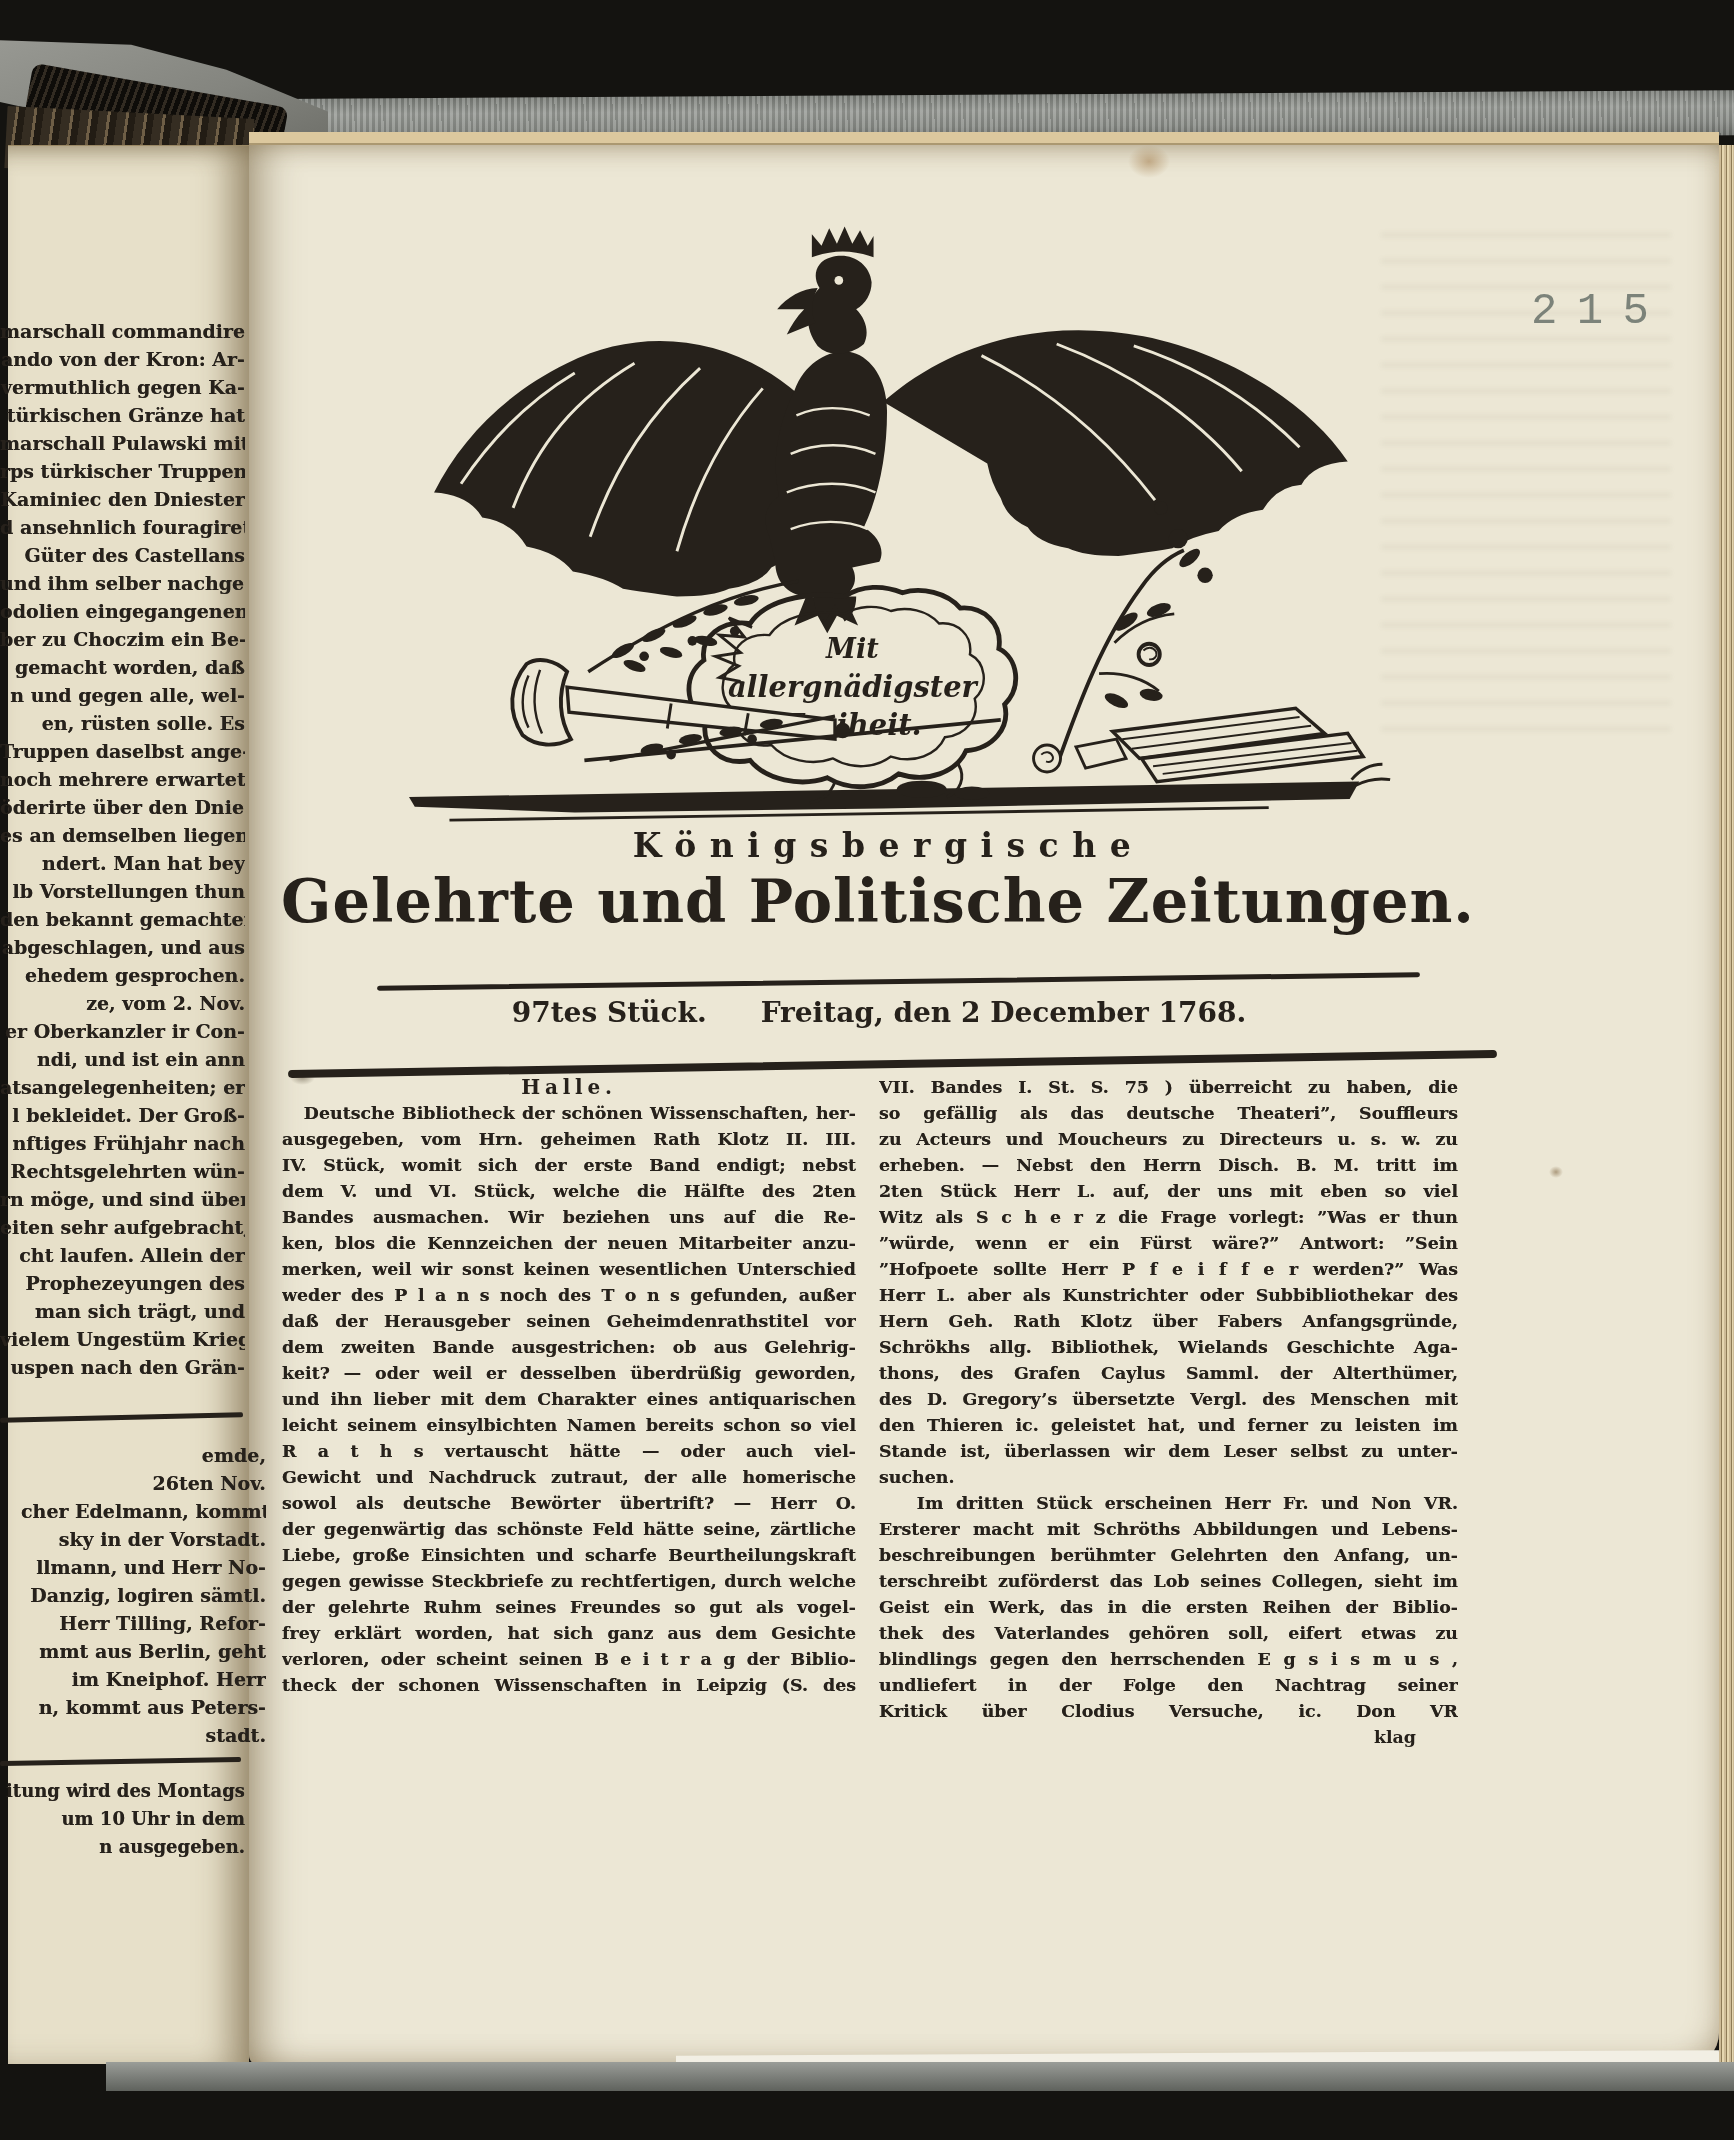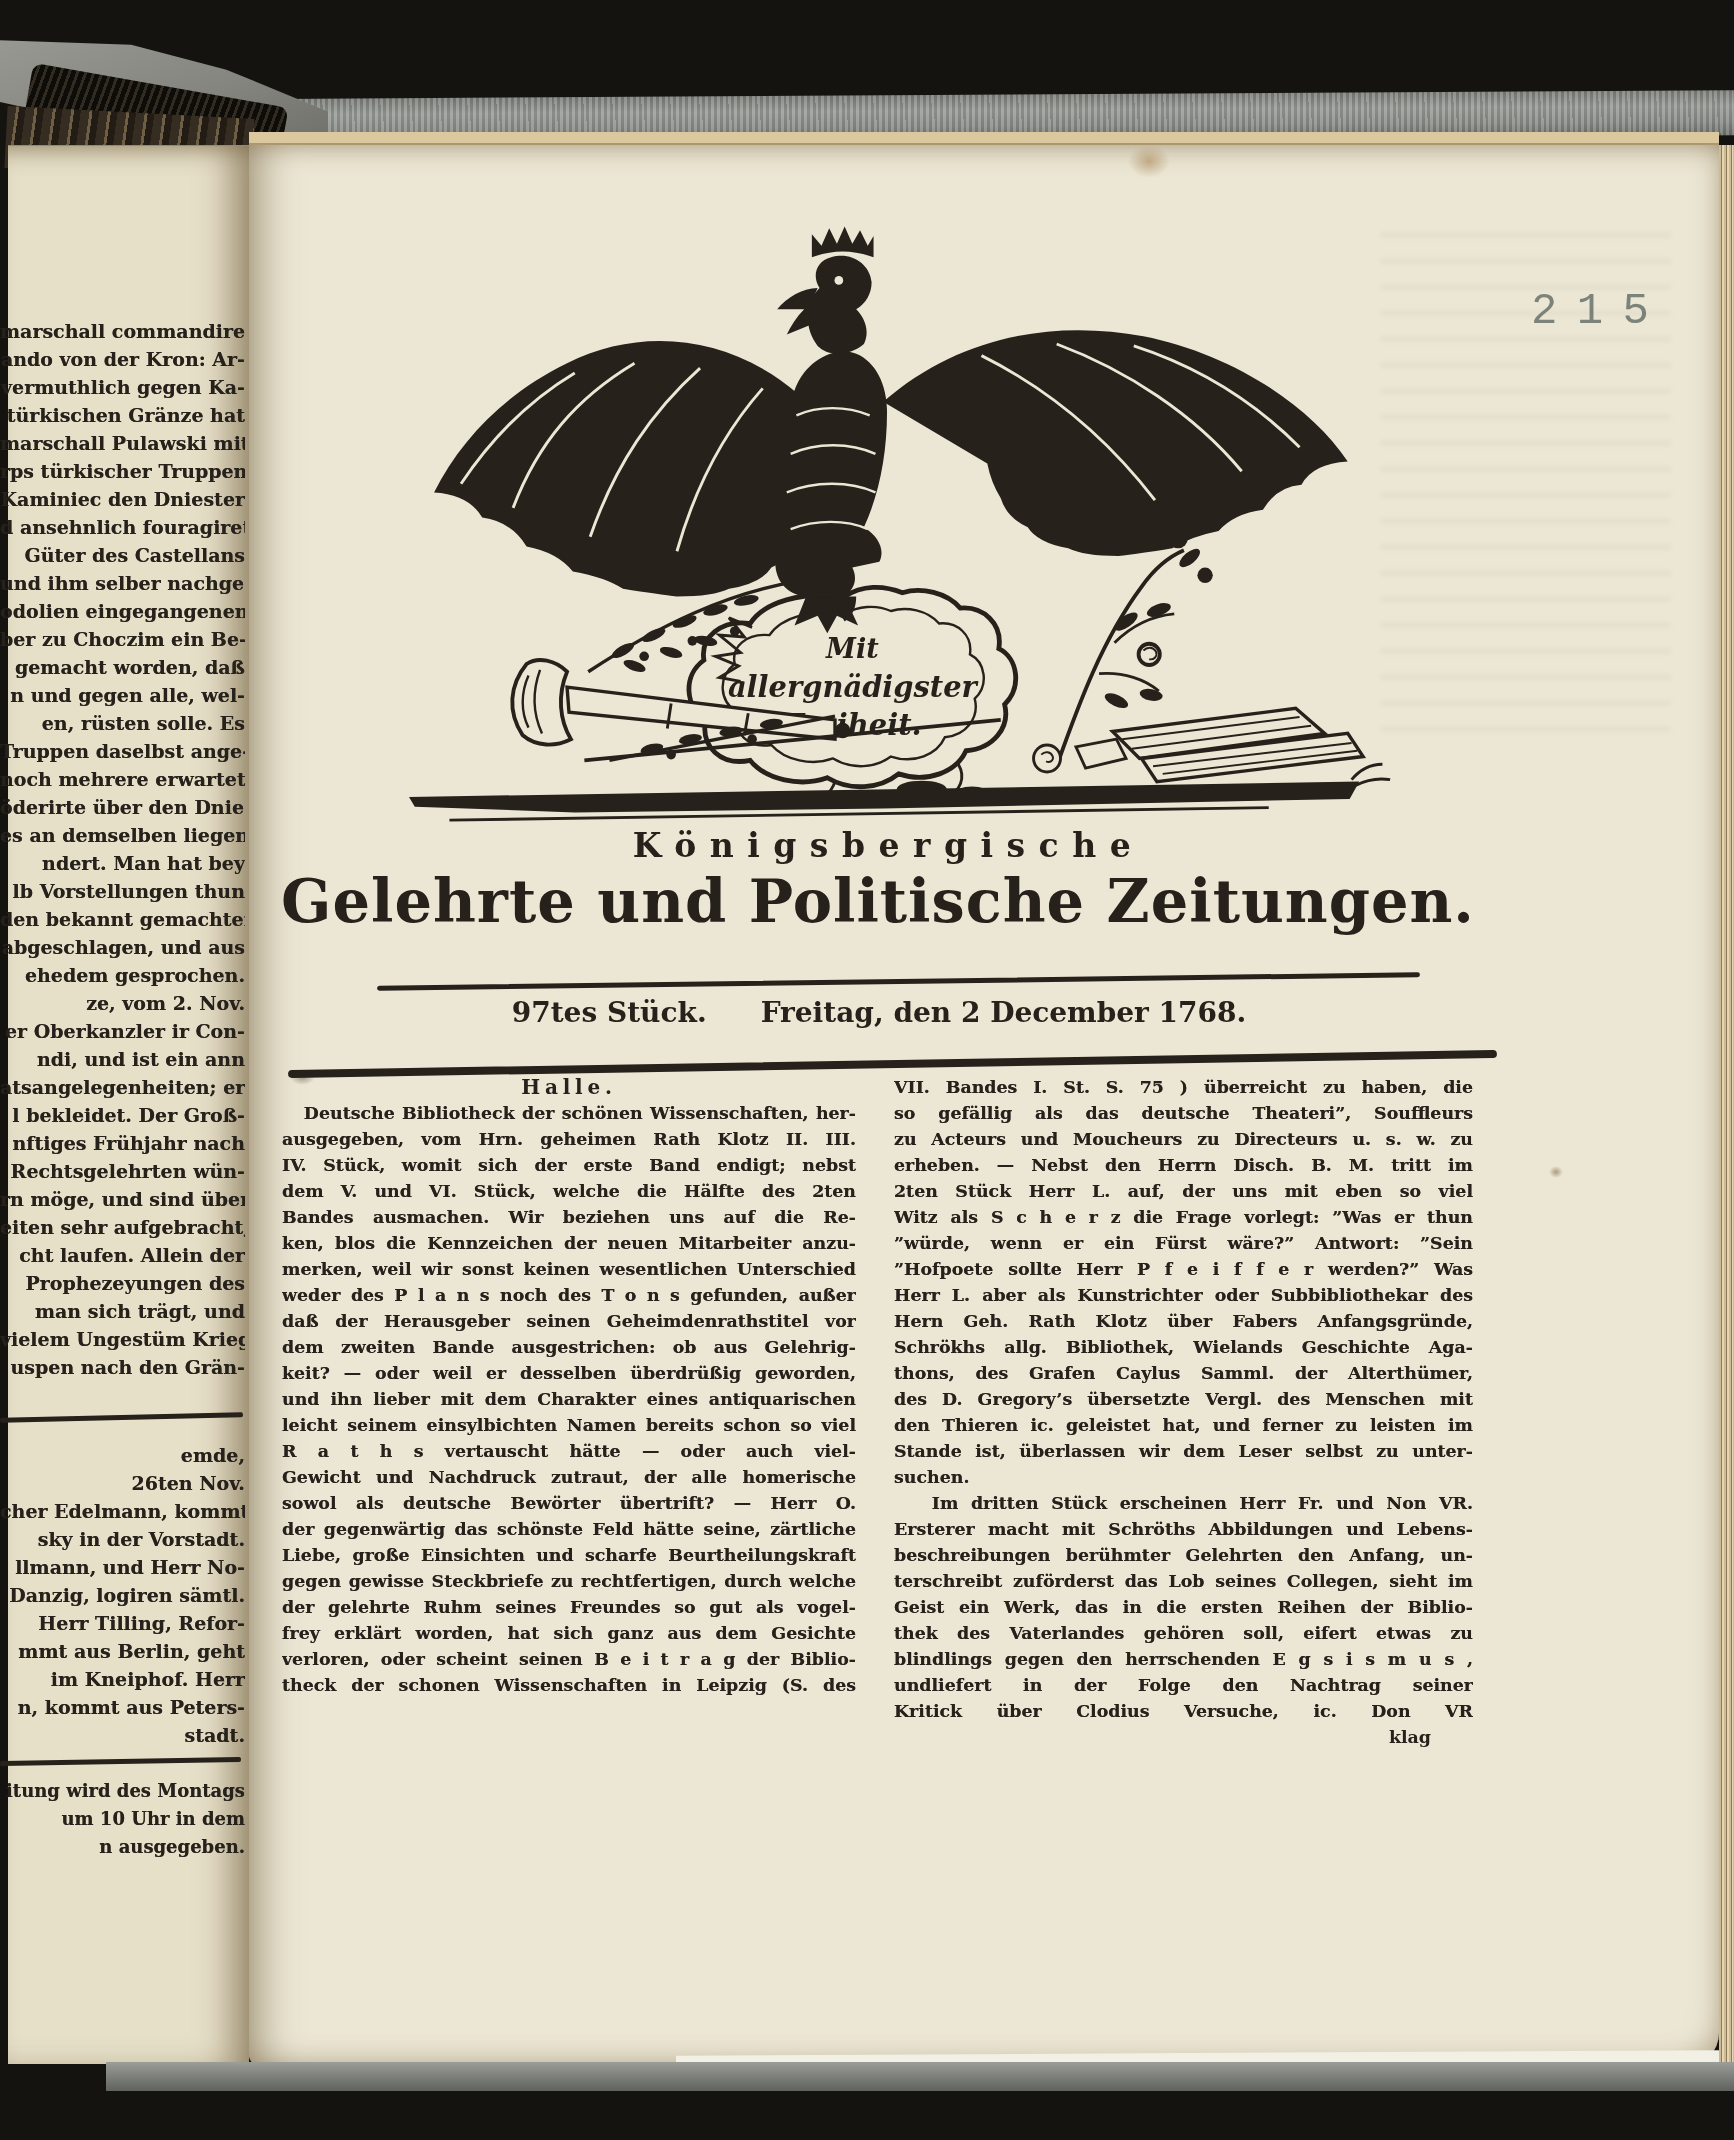--- a/index.html
+++ b/index.html
@@ -64,39 +64,39 @@
     font:700 59px "DejaVu Serif",serif;letter-spacing:1px;color:var(--ink);}
   .rule1{left:377px;top:979px;width:1043px;height:4.8px;background:var(--ink);
     border-radius:2.9px;transform:rotate(-0.75deg);}
   .rule2{left:288px;top:1060px;width:1209px;height:7.7px;background:var(--ink);
     border-radius:3.9px;transform:rotate(-0.95deg);}
   .dateline{left:319px;top:996px;width:1120px;text-align:center;
     font:700 28px "DejaVu Serif",serif;color:var(--ink);}
   .dateline .gap{display:inline-block;width:54px;}
 
   
-  .columns{left:282px;top:1074px;width:1176px;display:flex;gap:38px;}
+  .columns{left:282px;top:1074px;width:1176px;display:flex;gap:23px;}
   .col{flex:0 0 auto;}
   .col-left{width:574px;}
   .col-right{width:579px;}
   .col-head{font:700 20px/26px "DejaVu Serif",serif;height:26px;text-align:center;
     letter-spacing:4.8px;color:var(--ink);}
   .tl{font:700 17.4px/26px "DejaVu Serif",serif;height:26px;overflow:hidden;
     text-align:justify;text-align-last:justify;color:var(--ink);
     text-shadow:0 0 0.4px rgba(38,33,27,.65);}
   .tl.short{text-align-last:left;}
   .catchword{font:700 17.4px/26px "DejaVu Serif",serif;text-align:right;
     padding-right:42px;color:var(--ink);}
 
   
   .frag{left:0;width:245px;padding-right:3.9px;}
   .frag .tl{font:700 19px/28px "DejaVu Serif",serif;height:28px;
     text-align:right;text-align-last:right;white-space:nowrap;overflow:hidden;}
   .frag1{top:317px;}
-  .frag2{top:1441px;}
+  .frag2{top:1441px;padding-left:21px;}
   .frag3{top:1777px;}
   .frag3 .tl{font:700 18px/28px "DejaVu Serif",serif;height:28px;}
   .frule{height:4.8px;background:var(--ink);border-radius:1.9px;}
   .frule1{left:0;top:1415px;width:243px;transform:rotate(-1.3deg);}
   .frule2{left:0;top:1759px;width:241px;transform:rotate(-1deg);}
 
   
   .vignette{left:382px;top:218px;width:1012px;height:626px;}
   .vignette svg{width:100%;height:100%;}
   .ink-f{fill:var(--ink);}

